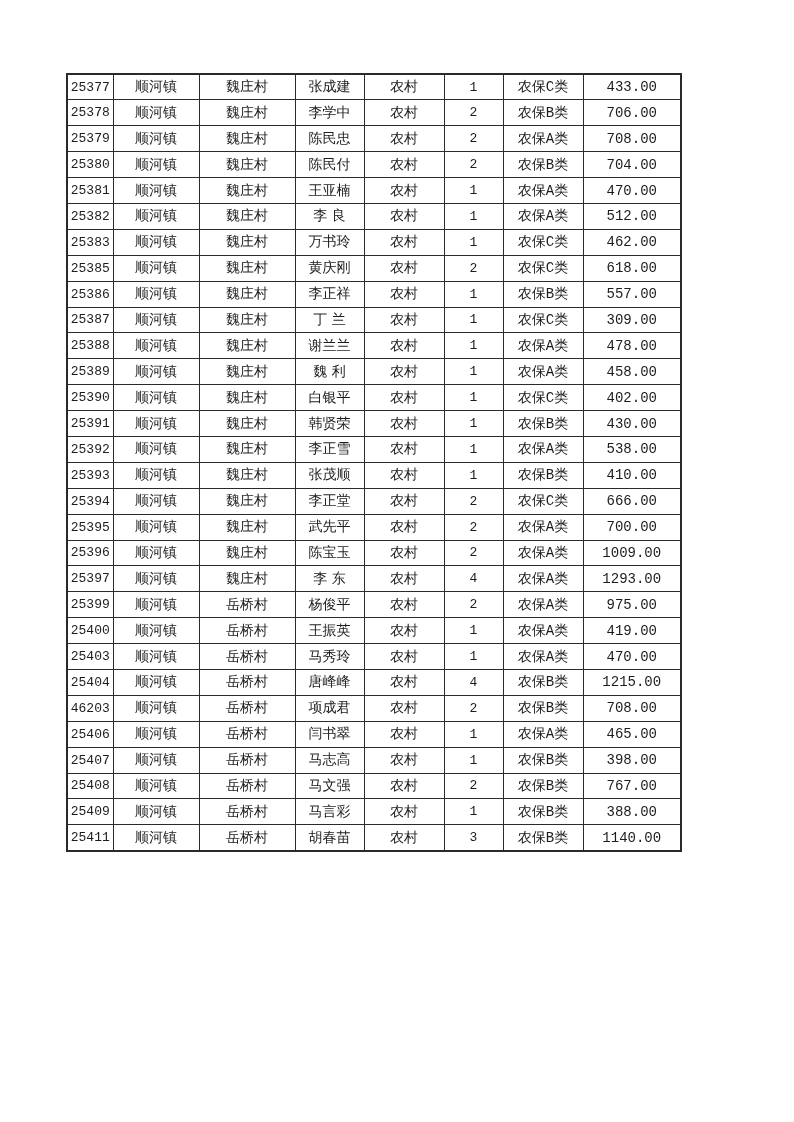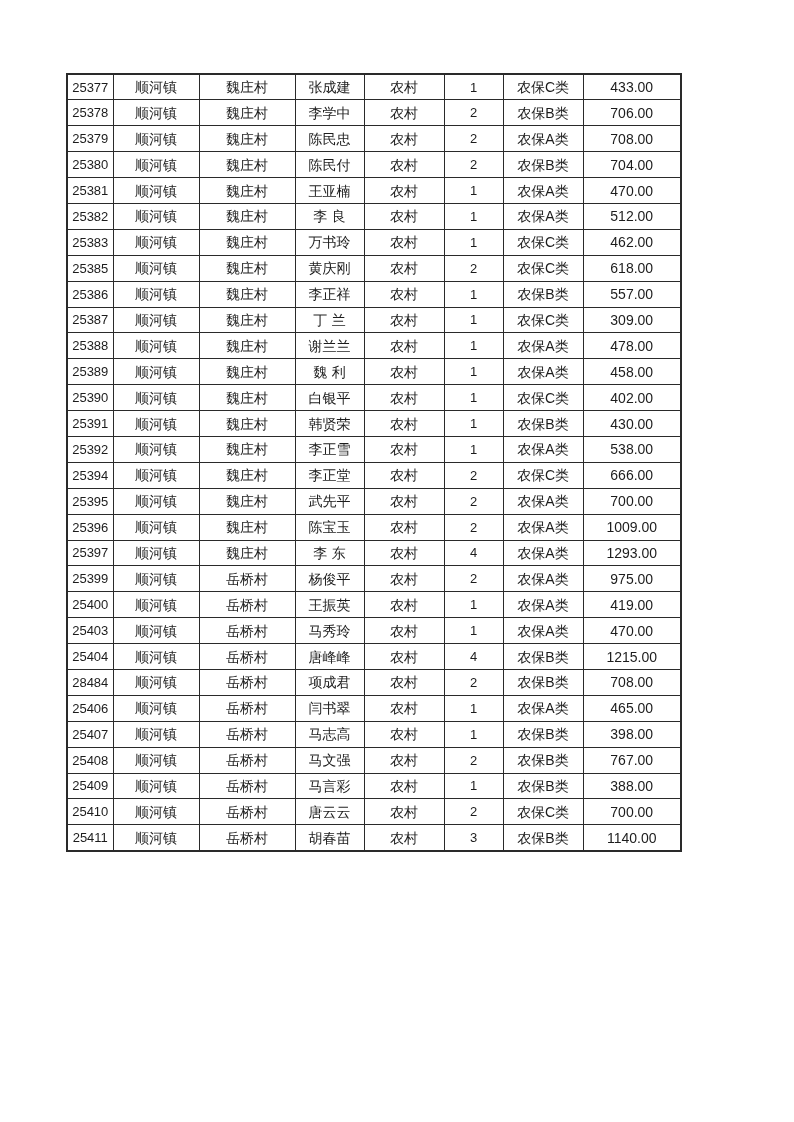--- a/index.html
+++ b/index.html
@@ -7,21 +7,21 @@
     --line: #2a2a2a;
     --paper: #ffffff;
   }
   * { margin: 0; padding: 0; box-sizing: border-box; }
   html, body { background: #ffffff; }
   .page {
     position: relative;
     width: 794px;
     height: 1122px;
     background: var(--paper);
-    font-family: Liberation Sans, sans-serif;
+    font-family: Liberation Mono, monospace;
     color: var(--ink);
     overflow: hidden;
   }
   table.grid {
     position: absolute;
     left: 66px;
     top: 73px;
     width: 614px;
     border-collapse: collapse;
     table-layout: fixed;
@@ -203,20 +203,30 @@
           <td class="c-record-no">25392</td>
           <td class="c-town">顺河镇</td>
           <td class="c-village">魏庄村</td>
           <td class="c-person-name">李正雪</td>
           <td class="c-household-type">农村</td>
           <td class="c-person-count">1</td>
           <td class="c-insurance-category">农保A类</td>
           <td class="c-amount">538.00</td>
         </tr>
         <tr>
+          <td class="c-record-no">25393</td>
+          <td class="c-town">顺河镇</td>
+          <td class="c-village">魏庄村</td>
+          <td class="c-person-name">张茂顺</td>
+          <td class="c-household-type">农村</td>
+          <td class="c-person-count">1</td>
+          <td class="c-insurance-category">农保B类</td>
+          <td class="c-amount">410.00</td>
+        </tr>
+        <tr>
           <td class="c-record-no">25394</td>
           <td class="c-town">顺河镇</td>
           <td class="c-village">魏庄村</td>
           <td class="c-person-name">李正堂</td>
           <td class="c-household-type">农村</td>
           <td class="c-person-count">2</td>
           <td class="c-insurance-category">农保C类</td>
           <td class="c-amount">666.00</td>
         </tr>
         <tr>
@@ -283,21 +293,21 @@
           <td class="c-record-no">25404</td>
           <td class="c-town">顺河镇</td>
           <td class="c-village">岳桥村</td>
           <td class="c-person-name">唐峰峰</td>
           <td class="c-household-type">农村</td>
           <td class="c-person-count">4</td>
           <td class="c-insurance-category">农保B类</td>
           <td class="c-amount">1215.00</td>
         </tr>
         <tr>
-          <td class="c-record-no">28484</td>
+          <td class="c-record-no">46203</td>
           <td class="c-town">顺河镇</td>
           <td class="c-village">岳桥村</td>
           <td class="c-person-name">项成君</td>
           <td class="c-household-type">农村</td>
           <td class="c-person-count">2</td>
           <td class="c-insurance-category">农保B类</td>
           <td class="c-amount">708.00</td>
         </tr>
         <tr>
           <td class="c-record-no">25406</td>
@@ -331,30 +341,20 @@
         </tr>
         <tr>
           <td class="c-record-no">25409</td>
           <td class="c-town">顺河镇</td>
           <td class="c-village">岳桥村</td>
           <td class="c-person-name">马言彩</td>
           <td class="c-household-type">农村</td>
           <td class="c-person-count">1</td>
           <td class="c-insurance-category">农保B类</td>
           <td class="c-amount">388.00</td>
-        </tr>
-        <tr>
-          <td class="c-record-no">25410</td>
-          <td class="c-town">顺河镇</td>
-          <td class="c-village">岳桥村</td>
-          <td class="c-person-name">唐云云</td>
-          <td class="c-household-type">农村</td>
-          <td class="c-person-count">2</td>
-          <td class="c-insurance-category">农保C类</td>
-          <td class="c-amount">700.00</td>
         </tr>
         <tr>
           <td class="c-record-no">25411</td>
           <td class="c-town">顺河镇</td>
           <td class="c-village">岳桥村</td>
           <td class="c-person-name">胡春苗</td>
           <td class="c-household-type">农村</td>
           <td class="c-person-count">3</td>
           <td class="c-insurance-category">农保B类</td>
           <td class="c-amount">1140.00</td>

